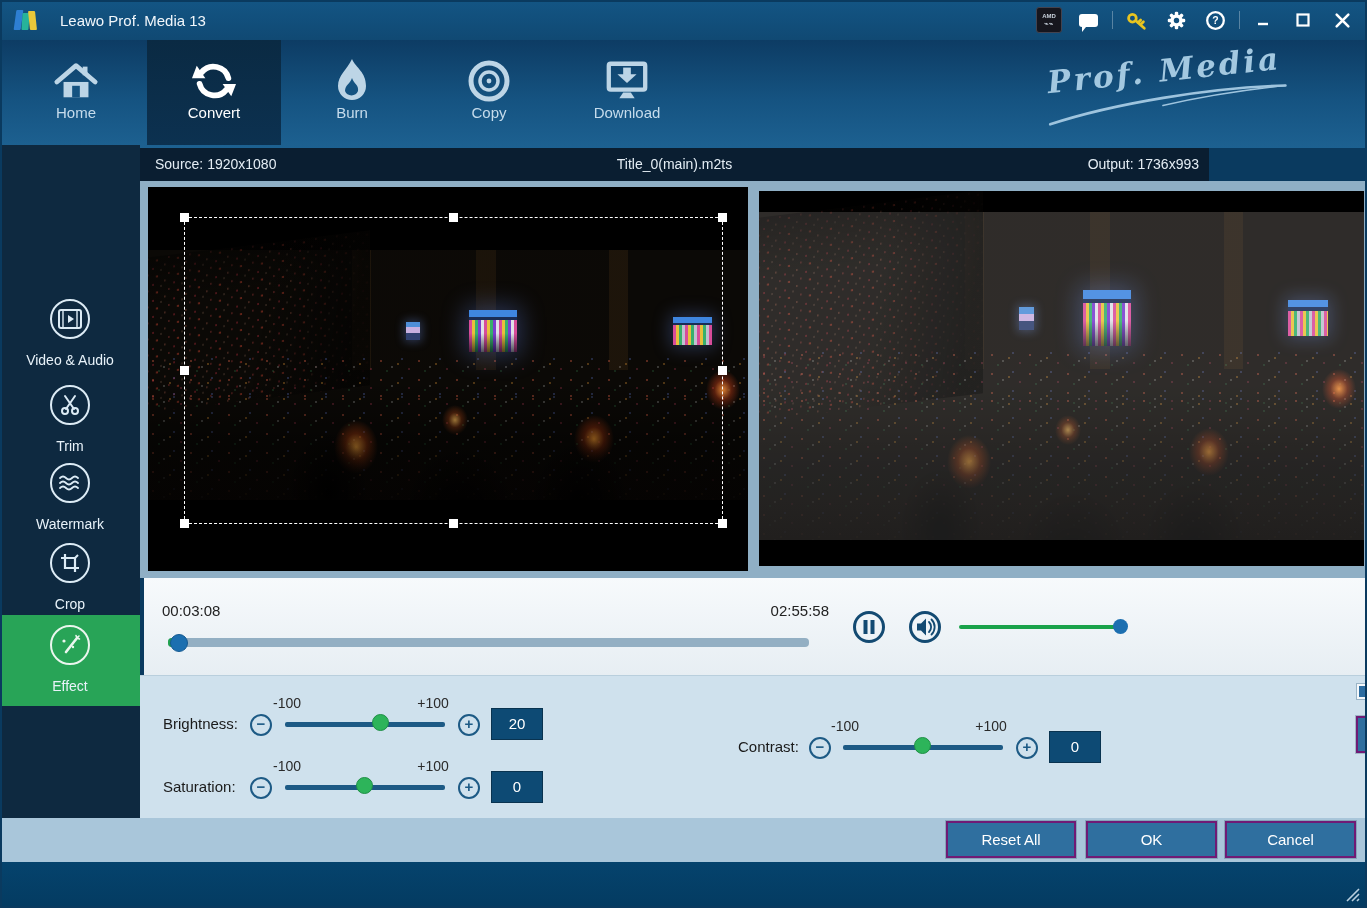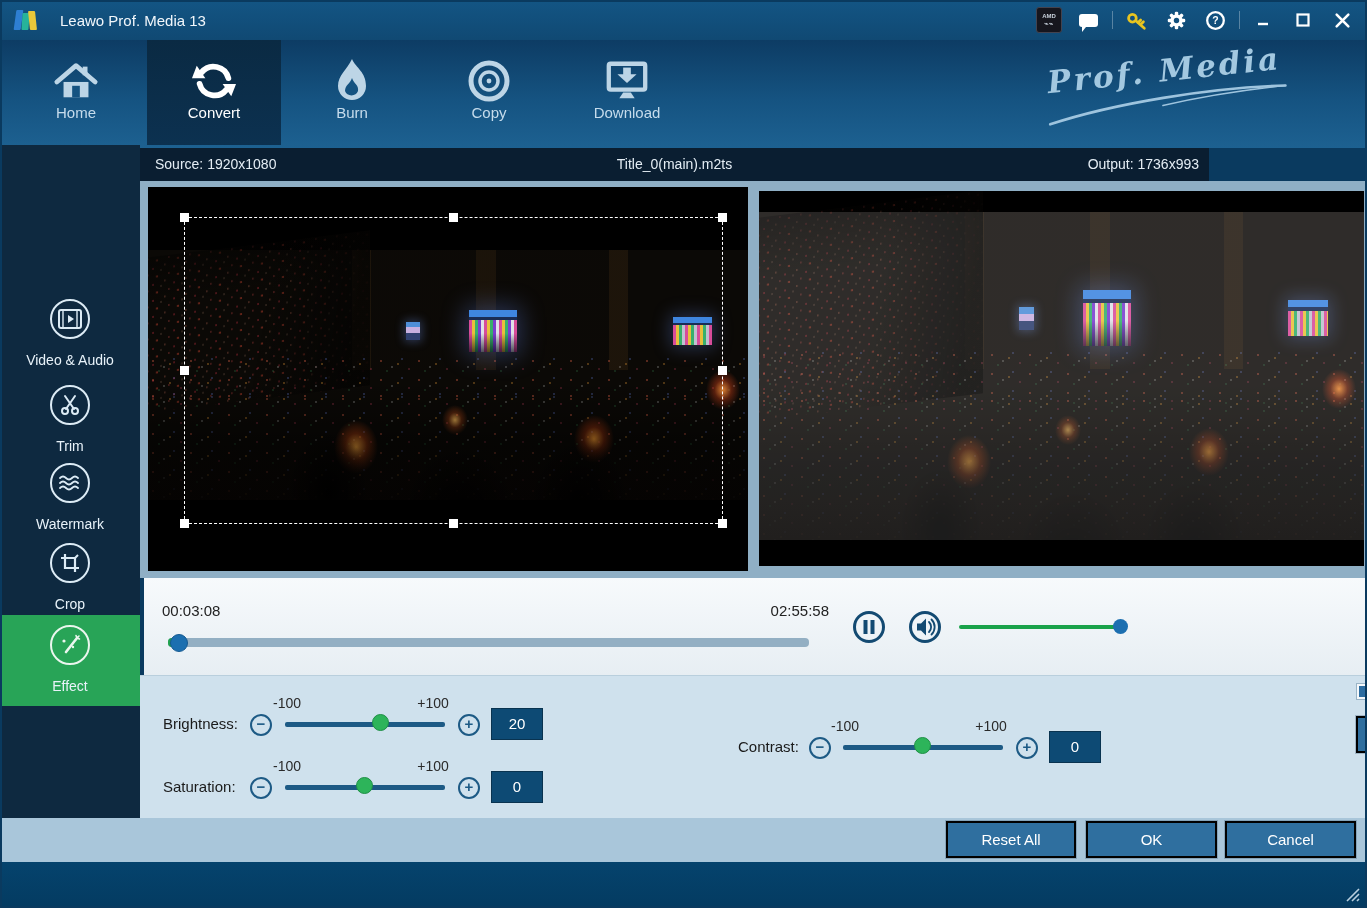--- a/index.html
+++ b/index.html
@@ -150,21 +150,21 @@
     color:#1d5a85; font-size:15px; font-weight:bold; line-height:16px; text-align:center; cursor:pointer; background:transparent; }
   .fx-track { position:absolute; top:31px; width:160px; height:5px; background:#1d5a85; border-radius:2px; cursor:pointer; }
   .fx-thumb { position:absolute; top:23px; width:17px; height:17px; border-radius:50%;
     background:#2db45a; border:1px solid #1f8f46; cursor:grab; }
   .fx-min,.fx-max { position:absolute; top:4px; width:40px; text-align:center; font-size:14px; color:#2a2a2a; }
   .fx-value { position:absolute; top:17px; width:52px; height:32px; background:#0d4a74; border:1px solid #093350;
     color:#fff; font-size:15px; text-align:center; line-height:30px; cursor:text; }
   .applyall { position:absolute; left:1210px; top:6px; width:150px; height:22px; cursor:pointer; }
   .applyall .cb { position:absolute; left:7px; top:2px; width:15px; height:15px; background:#2d6da1;
     border:2px solid #f4f8fb; box-shadow:0 0 0 1px #9ab4c6; }
-  .btn { background:#2f6f9f; border:2px solid #000000; box-shadow:0 0 0 1px rgba(70,100,125,.35);
+  .btn { background:#2f6f9f; border:2px solid #701a75; box-shadow:0 0 0 1px rgba(70,100,125,.35);
     color:#fff; font-size:15px; text-align:center; cursor:pointer; font-family:"Liberation Sans",sans-serif; }
   .btn--reset { position:absolute; left:1216px; top:40px; width:131px; height:37px; line-height:33px; }
 
   
   .actionbar { position:absolute; left:0; top:818px; width:1367px; height:44px; background:#a9c6da; }
   .btn--bar { position:absolute; top:3px; width:131px; height:37px; line-height:33px; }
   .btn--resetall{ left:946px; width:130px; } .btn--ok{ left:1086px; } .btn--cancel{ left:1225px; }
   .footer { position:absolute; left:0; top:862px; width:1367px; height:46px;
     background:linear-gradient(180deg,#05436d,#043b61); }
   .grip { position:absolute; right:6px; bottom:5px; width:18px; height:18px; cursor:nwse-resize; }

